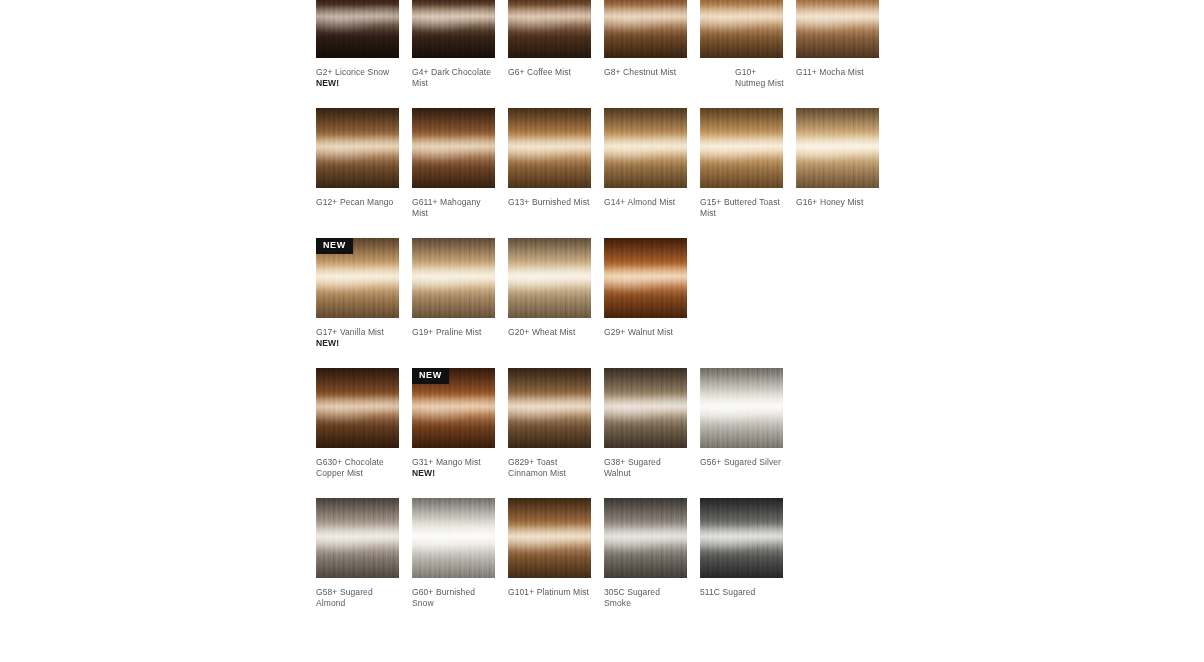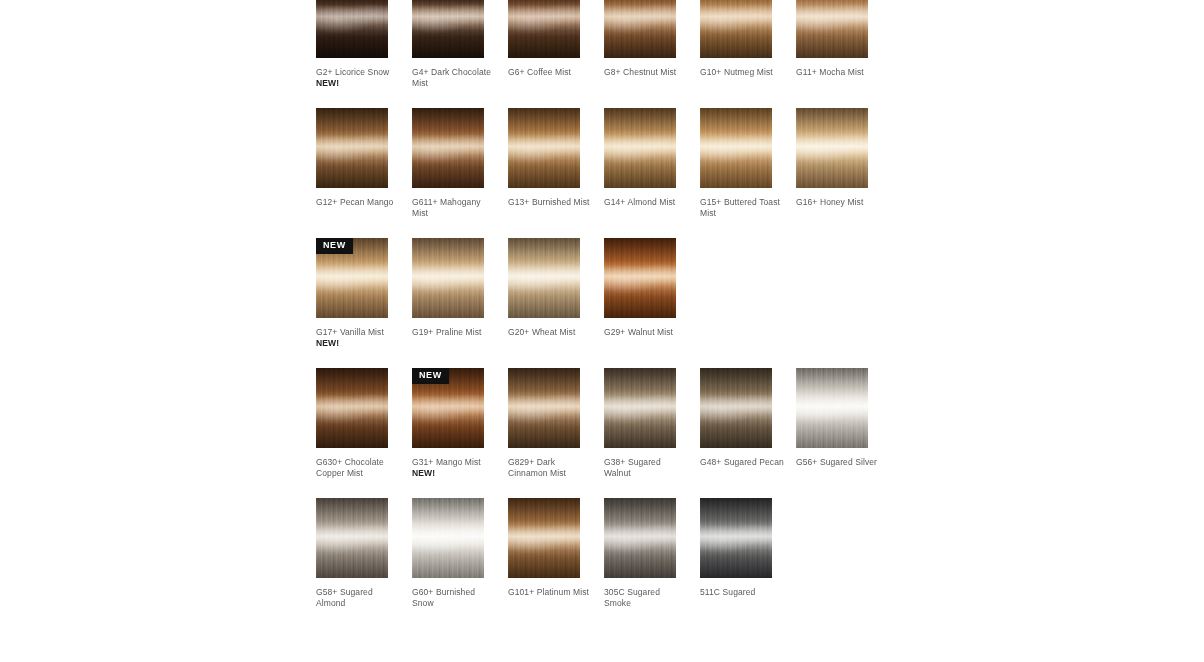--- a/index.html
+++ b/index.html
@@ -15,21 +15,21 @@
     display:flex;
     gap:12px;
     margin-bottom:18px;
   }
   .swatch-cell{
     width:84px;
     flex:0 0 84px;
   }
   .swatch-thumb{
     position:relative;
-    width:72px;height:80px;
+    width:83px;height:80px;
     overflow:hidden;
     background:#7a5a3c;
   }
   
   .strands{
     position:absolute;inset:0;
     background-image:
       repeating-linear-gradient(90deg,
         rgba(255,255,255,.00) 0px,
         rgba(255,255,255,.14) 1px,
@@ -138,21 +138,21 @@
       
     </div>
   </div>
       <div class="swatch-cell">
     <div class="swatch-thumb" style="background: linear-gradient(rgb(94, 64, 33) 0%, rgb(160, 112, 63) 28%, rgb(221, 182, 132) 48%, rgb(160, 112, 63) 66%, rgb(94, 64, 33) 100%);">
       <div class="sheen"></div>
       <div class="strands"></div>
       <div class="sheen2"></div>
 
     </div>
-    <div class="swatch-label" style="color: rgb(90, 90, 90);">
+    <div class="swatch-label" style="color: rgb(90, 90, 90); margin-left: 35px;">
       <span>G10+ Nutmeg Mist</span>
       
     </div>
   </div>
       <div class="swatch-cell">
     <div class="swatch-thumb" style="background: linear-gradient(rgb(106, 74, 44) 0%, rgb(169, 121, 76) 28%, rgb(226, 195, 154) 48%, rgb(169, 121, 76) 66%, rgb(106, 74, 44) 100%);">
       <div class="sheen"></div>
       <div class="strands"></div>
       <div class="sheen2"></div>
 
@@ -313,49 +313,37 @@
     </div>
   </div>
       <div class="swatch-cell">
     <div class="swatch-thumb" style="background: linear-gradient(rgb(78, 54, 32) 0%, rgb(138, 100, 64) 28%, rgb(212, 177, 132) 48%, rgb(138, 100, 64) 66%, rgb(78, 54, 32) 100%);">
       <div class="sheen"></div>
       <div class="strands"></div>
       <div class="sheen2"></div>
 
     </div>
     <div class="swatch-label" style="color: rgb(90, 90, 90);">
-      <span>G829+ Dark Cinnamon Mist</span>
+      <span>G829+ Toast Cinnamon Mist</span>
       
     </div>
   </div>
       <div class="swatch-cell">
     <div class="swatch-thumb" style="background: linear-gradient(rgb(87, 71, 55) 0%, rgb(142, 122, 96) 28%, rgb(207, 192, 168) 48%, rgb(142, 122, 96) 66%, rgb(87, 71, 55) 100%);">
       <div class="sheen"></div>
       <div class="strands"></div>
       <div class="sheen2"></div>
 
     </div>
     <div class="swatch-label" style="color: rgb(90, 90, 90);">
       <span>G38+ Sugared Walnut</span>
       
     </div>
   </div>
       <div class="swatch-cell">
-    <div class="swatch-thumb" style="background: linear-gradient(rgb(75, 62, 46) 0%, rgb(126, 106, 82) 28%, rgb(191, 174, 149) 48%, rgb(126, 106, 82) 66%, rgb(75, 62, 46) 100%);">
-      <div class="sheen"></div>
-      <div class="strands"></div>
-      <div class="sheen2"></div>
-
-    </div>
-    <div class="swatch-label" style="color: rgb(90, 90, 90);">
-      <span>G48+ Sugared Pecan</span>
-      
-    </div>
-  </div>
-      <div class="swatch-cell">
     <div class="swatch-thumb" style="background: linear-gradient(rgb(169, 164, 154) 0%, rgb(216, 212, 204) 28%, rgb(247, 246, 242) 48%, rgb(216, 212, 204) 66%, rgb(169, 164, 154) 100%);">
       <div class="sheen"></div>
       <div class="strands"></div>
       <div class="sheen2"></div>
 
     </div>
     <div class="swatch-label" style="color: rgb(90, 90, 90);">
       <span>G56+ Sugared Silver</span>
       
     </div>

